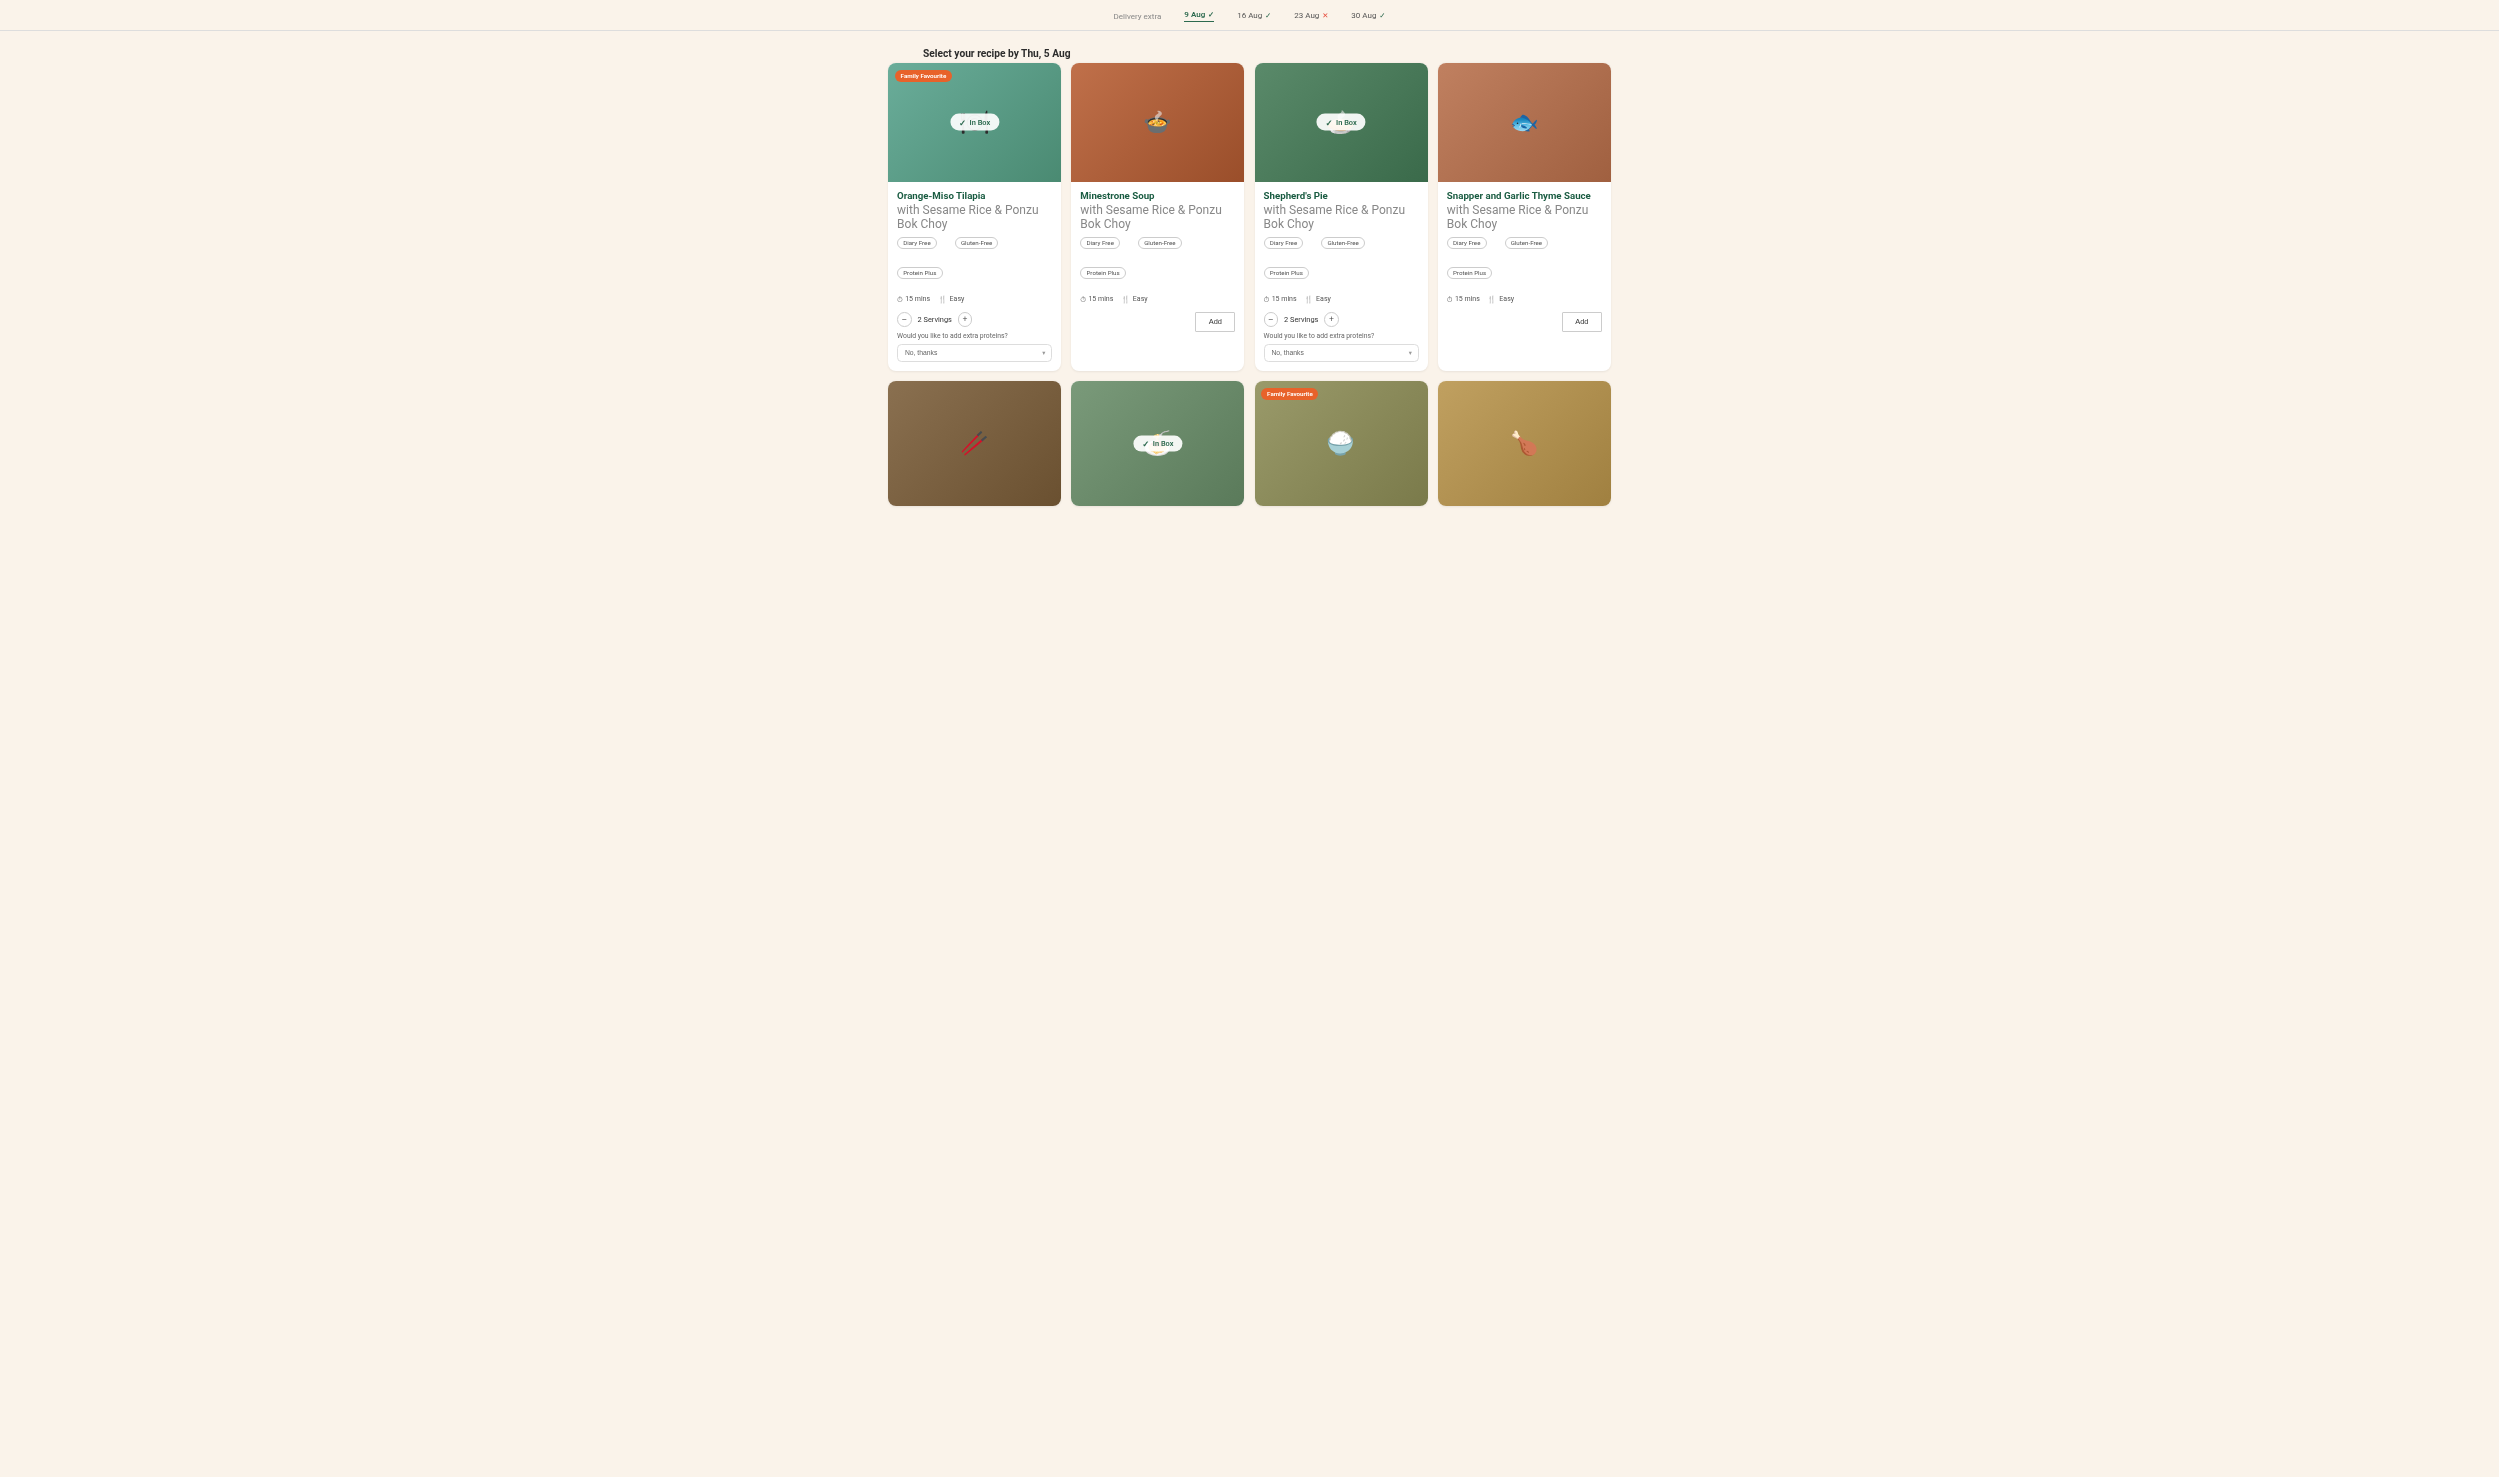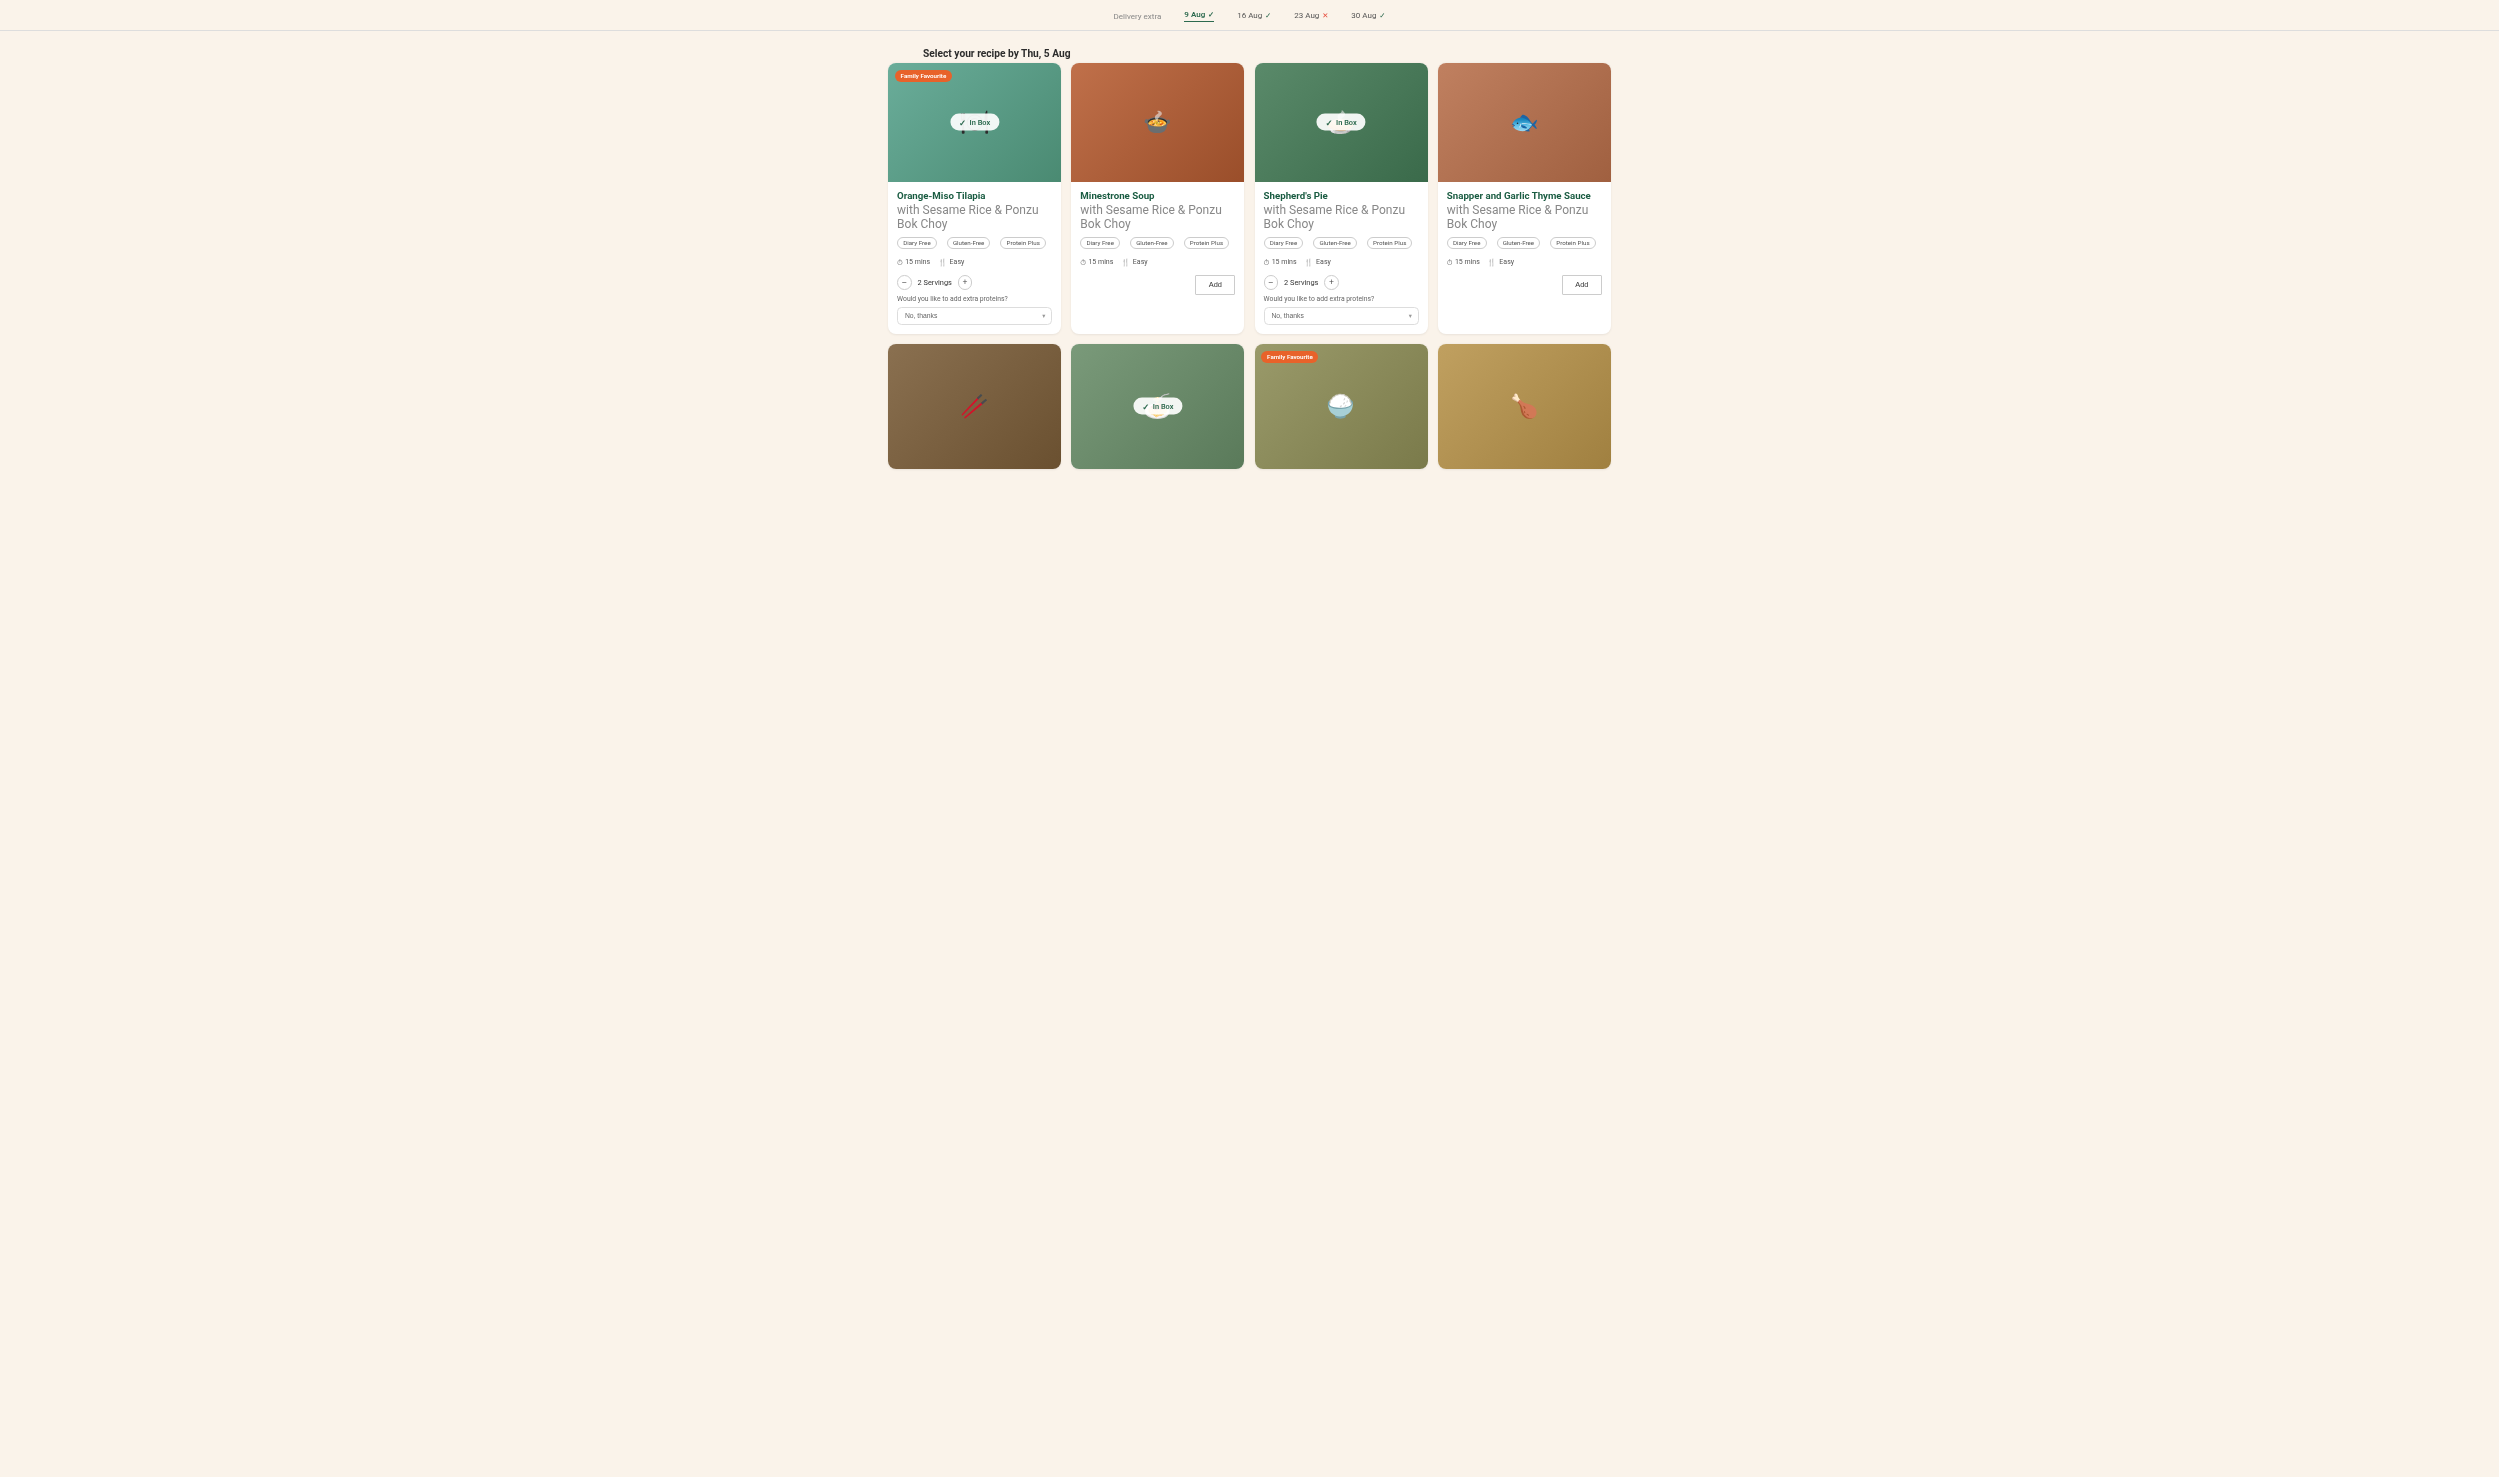--- a/index.html
+++ b/index.html
@@ -141,23 +141,23 @@
       margin-bottom: 1px;
       line-height: 1.3;
     }
     .recipe-sub {
       font-size: 12px;
       color: #888;
       margin-bottom: 5.1px;
     }
     .tags {
       display: flex;
-      gap: 10px;
+      gap: 18px;
       flex-wrap: wrap;
-      margin-bottom: 9px;
+      margin-bottom: 16px;
     }
     .tag {
       font-size: 6.2px;
       color: #555;
       border: 0.6px solid #ccc;
       border-radius: 6.8px;
       padding: 1.1px 5.1px;
     }
 
     .recipe-meta {

